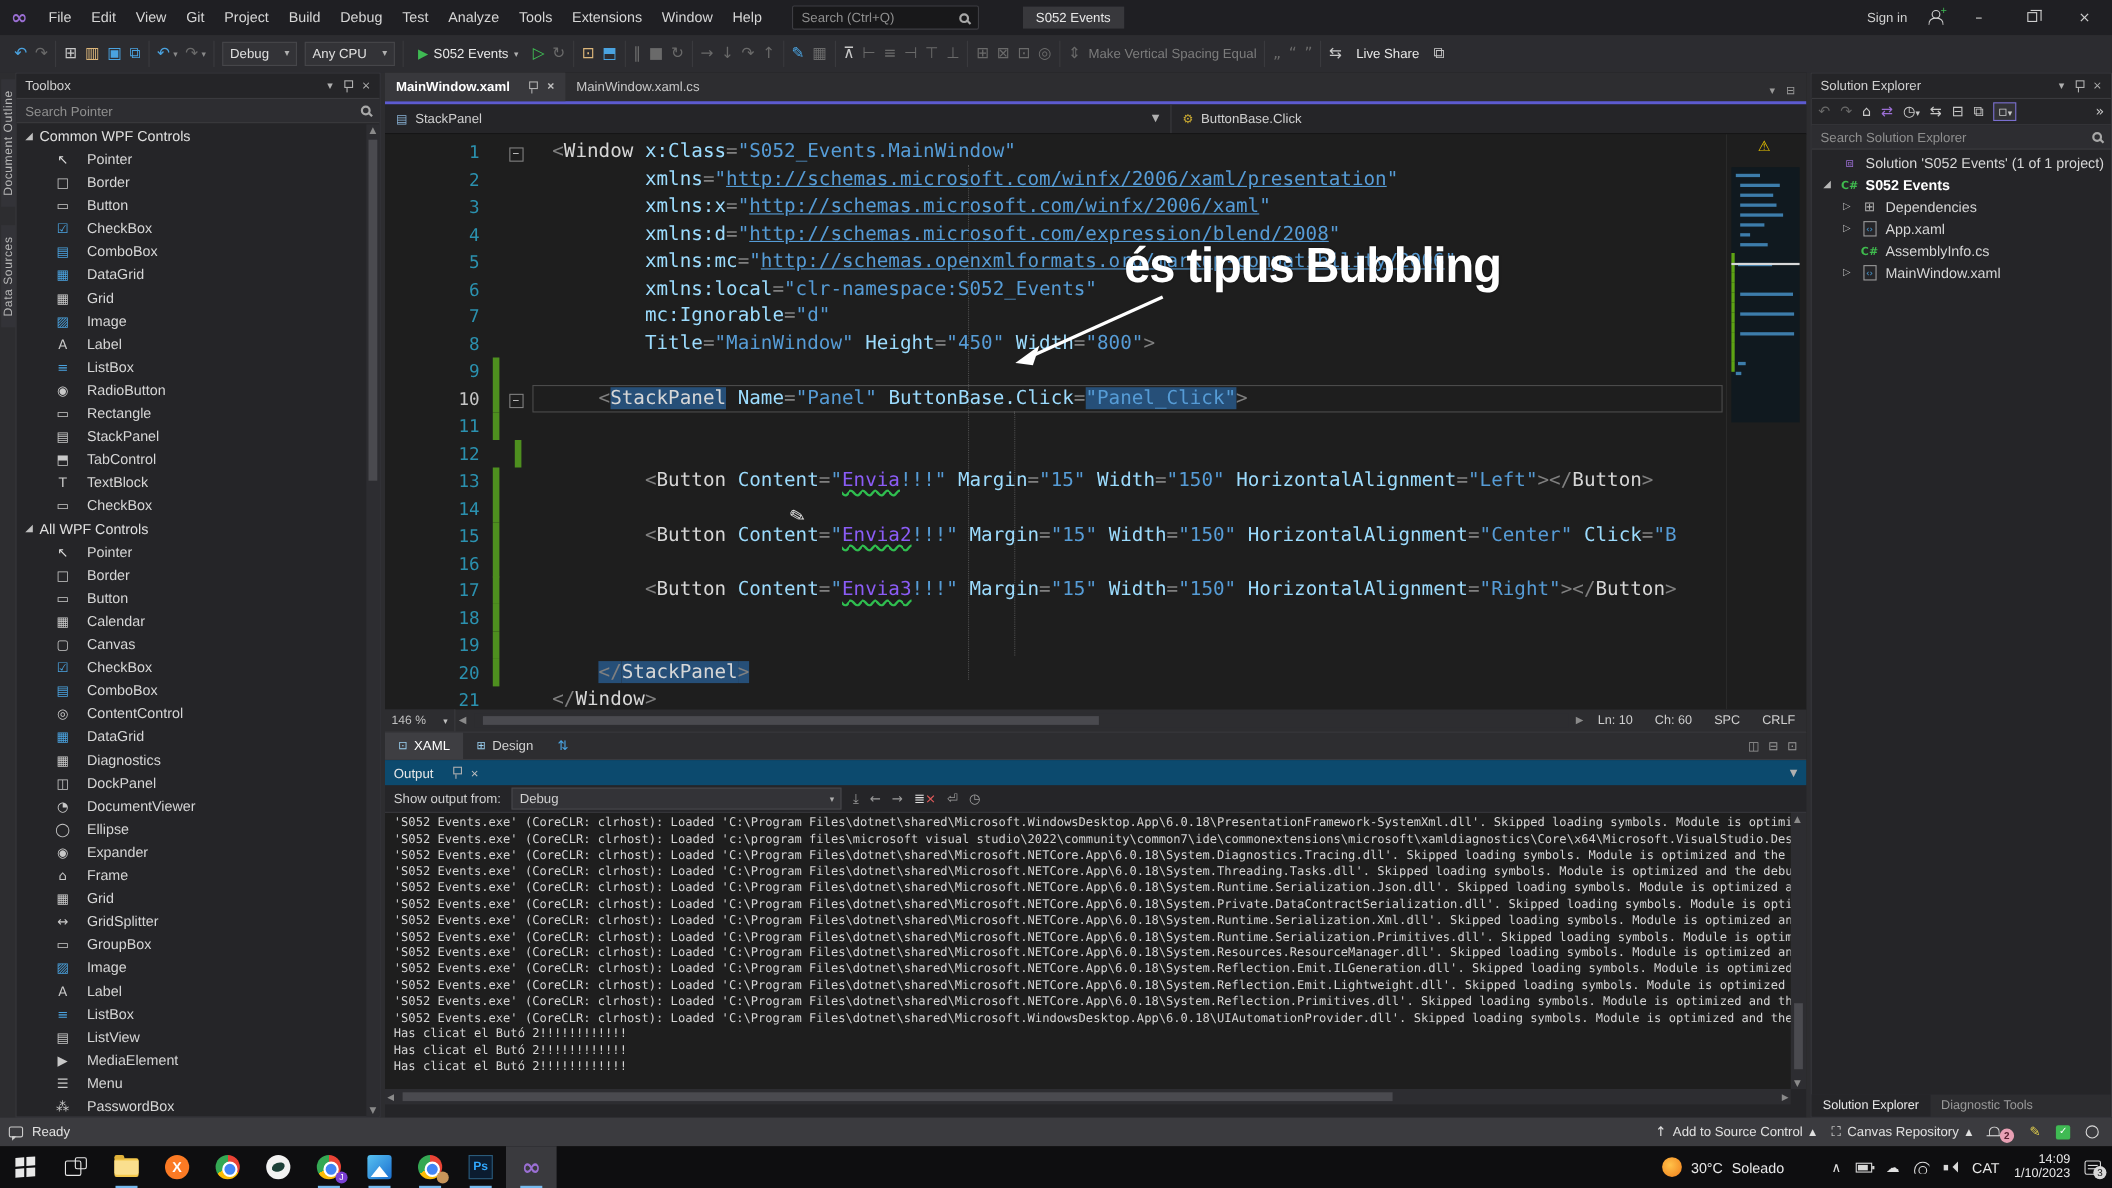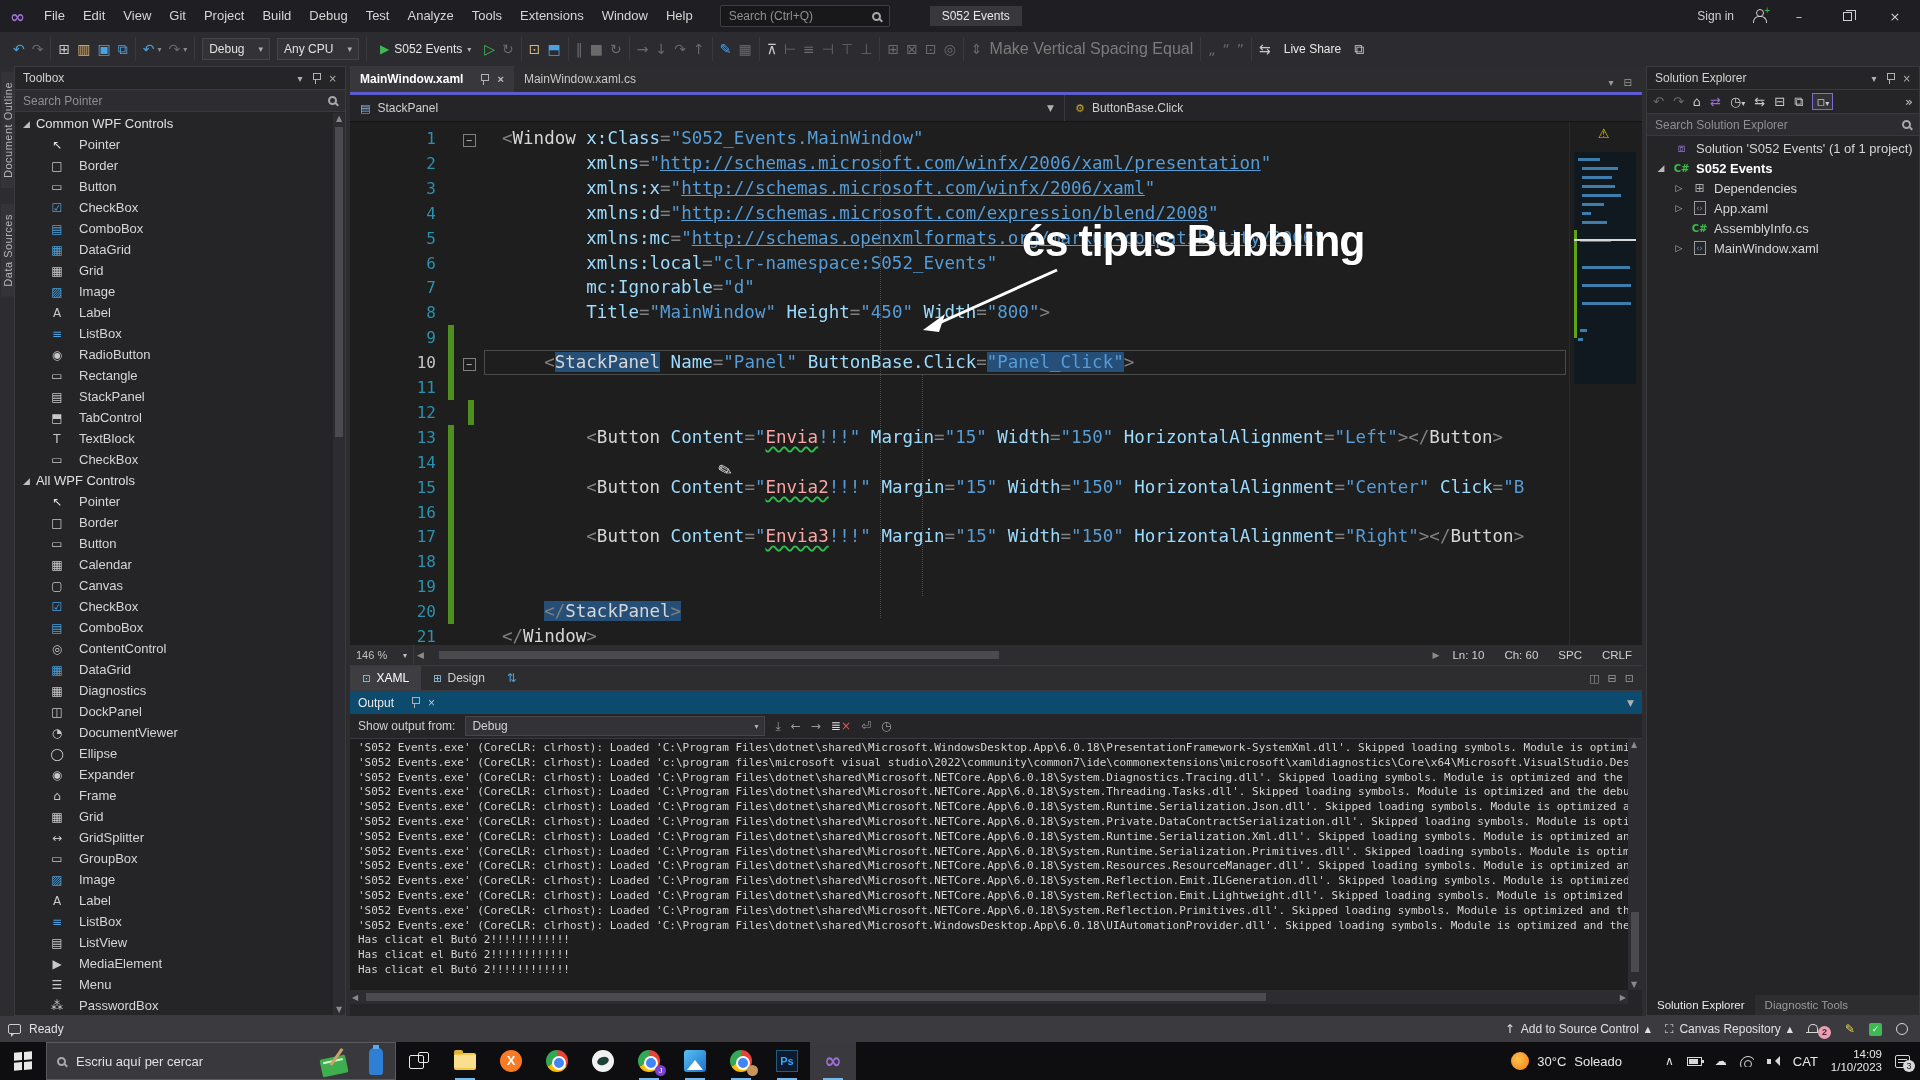--- a/index.html
+++ b/index.html
@@ -30,21 +30,21 @@
   
   #toolbar { left:0; top:32px; width:1920px; height:34px; background:#2c2c30; display:flex; align-items:center; padding-left:6px; }
   .tb-group { display:flex; align-items:center; gap:7px; padding:0 7px; border-right:1px solid #3a3a3e; height:24px; }
   .tb-group:last-child { border-right:none; }
   .tb-ico { font-family:"DejaVu Sans",sans-serif; font-size:14px; line-height:22px; }
   .tb-dd { background:#333337; border:1px solid #46464a; height:22px; display:flex; align-items:center;
            font-size:12px; color:#e0e0e0; padding:0 6px; gap:14px; }
   .tb-dd .car { color:#b0b0b0; font-size:9px; font-family:"DejaVu Sans",sans-serif;}
   .tb-run { display:flex; align-items:center; gap:5px; height:22px; padding:0 6px; font-size:12px; color:#e8e8e8; }
   .tb-run .play { color:#3fba53; font-size:12px; font-family:"DejaVu Sans",sans-serif;}
-  .tb-label { font-size:16px; color:#7c7c7c; }
+  .tb-label { font-size:12px; color:#7c7c7c; }
   .lens { display:inline-block; width:9px; height:9px; border:2px solid #a8a8a8; border-radius:50%; position:relative; }
   .lens::after { content:""; position:absolute; width:5px; height:2px; background:#a8a8a8; right:-4px; bottom:-2px; transform:rotate(45deg); }
 
   
   #side-strip { left:0; top:66px; width:14px; height:950px; background:#2d2d30; }
   .side-tab { writing-mode:vertical-rl; transform:rotate(180deg); font-size:11px; color:#b8b8b8;
               background:#333338; padding:10px 1px; margin:6px 1px; letter-spacing:0.5px; }
 
   
   #toolbox { left:14px; top:66px; width:332px; height:950px; background:#252528; border:1px solid #3a3a3e; }
@@ -84,21 +84,21 @@
   .g-num { width:98px; text-align:right; padding-right:12px; color:#2b91af; font-size:16px; }
   .g-num.cur { color:#c6c6c6; }
   .g-bar { width:6px; }
   .g-bar.chg { background:#4e8f1f; }
   .g-fold { width:30px; text-align:center; color:#808080; }
   .foldbox { display:inline-block; width:13px; height:13px; line-height:11px; border:1px solid #808080; font-size:10px; color:#c8c8c8; background:#1e1e1e; margin-top:5px; }
   .g-code { white-space:pre; padding-left:18px; }
   .tk-d { color:#808080; } .tk-t { color:#d7d7d7; } .tk-a { color:#9cdcfe; }
   .tk-s { color:#569cd6; } .tk-p { color:#d4d4d4; }
   .tk-u { color:#569cd6; text-decoration:underline; }
-  .tk-q { color:#fca5a5; text-decoration:underline wavy #2fbe4f 1.5px; text-underline-offset:3px; }
+  .tk-q { color:#8b5cf6; text-decoration:underline wavy #2fbe4f 1.5px; text-underline-offset:3px; }
   .tk-sel { background:#264f78; }
   #cur-line-box { position:absolute; left:134px; right:76px; height:25px; border:1px solid #4b4b4b; pointer-events:none; }
   .guide { position:absolute; width:0; border-left:1px dotted #4e4e4e; }
 
   
   #map-col { position:absolute; right:0; top:0; width:73px; height:523px; background:#1e1e1e; border-left:1px solid #2a2a2a; }
   #map-warn { position:absolute; top:4px; left:28px; color:#e5c100; font-size:13px; font-family:"DejaVu Sans",sans-serif;}
   #minimap { position:absolute; top:30px; left:4px; width:62px; height:232px; background:#10191f; }
   .map-line { position:absolute; height:3px; background:#3d7dab; }
   .map-chg { position:absolute; left:0; width:3px; background:#5ea314; }
@@ -916,29 +916,20 @@
 
   <div id="taskbar" class="abs">
     <div id="start">
       <span class="winlogo">
           <span></span>
           <span></span>
           <span></span>
           <span></span>
         </span>
     </div>
-    <div id="tb-search">
-      <span class="lens"></span>
-      <span class="ph">Escriu aquí per cercar</span>
-      <span id="doodle">
-        <span class="book"></span>
-          <span class="pencil"></span>
-          <span class="bottle"></span>
-      </span>
-    </div>
     <div id="tb-apps" style="display:flex;">
         <div class="tb-app">
           <span class="av-taskview"></span>
         </div>
         <div class="tb-app">
           <span class="av-folder"></span>
           <span class="run-line"></span>
         </div>
         <div class="tb-app">
           <span class="av-xampp">X</span>

